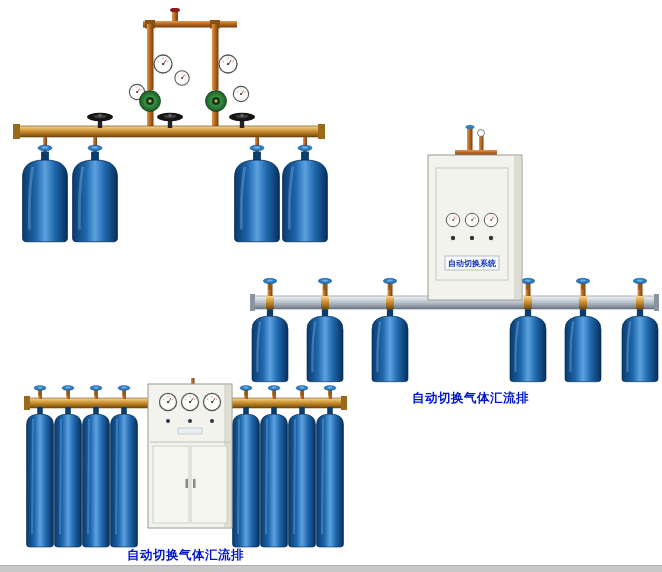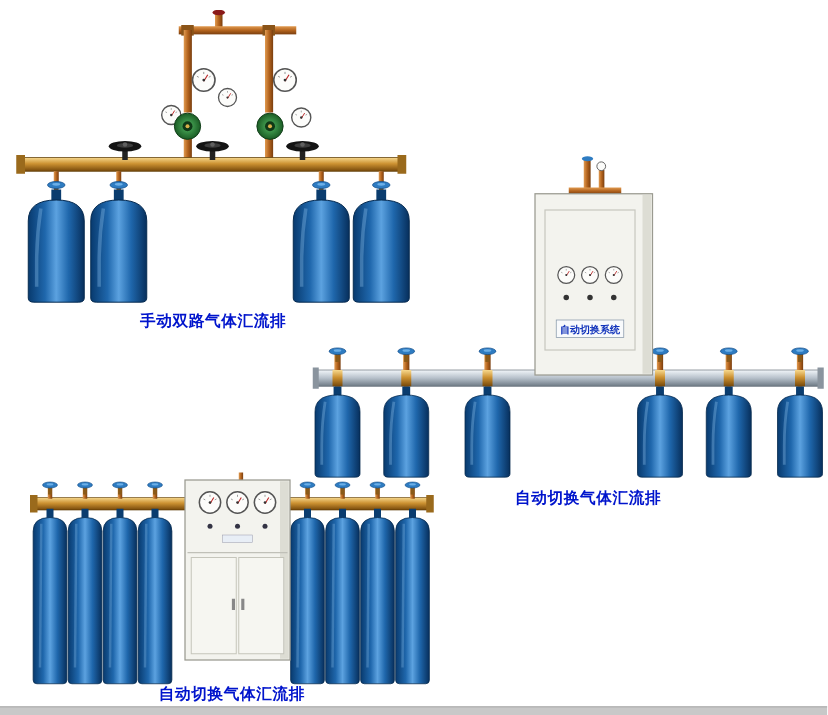--- a/index.html
+++ b/index.html
@@ -312,19 +312,18 @@
       <rect x="160" y="52" width="24" height="6" fill="#e8eef6" stroke="#99a" stroke-width="0.4"></rect>
 
       <line x1="132" y1="66" x2="212" y2="66" stroke="#c0c0b8" stroke-width="1"></line>
       <rect x="135" y="70" width="36" height="77" fill="#f6f6f1" stroke="#c5c5bb" stroke-width="0.8"></rect>
       <rect x="173" y="70" width="36" height="77" fill="#f6f6f1" stroke="#c5c5bb" stroke-width="0.8"></rect>
       <rect x="167.5" y="103" width="2.5" height="9" fill="#888"></rect>
       <rect x="175" y="103" width="2.5" height="9" fill="#888"></rect>
     </g>
   </svg>
 
-  <div class="caption cap1">手动双路气体汇流排</div>
   <div class="caption cap2">自动切换气体汇流排</div>
   <div class="caption cap3">自动切换气体汇流排</div>
 
   <div class="bottom-bar"></div>
 
 </div>
 
 </body></html>

